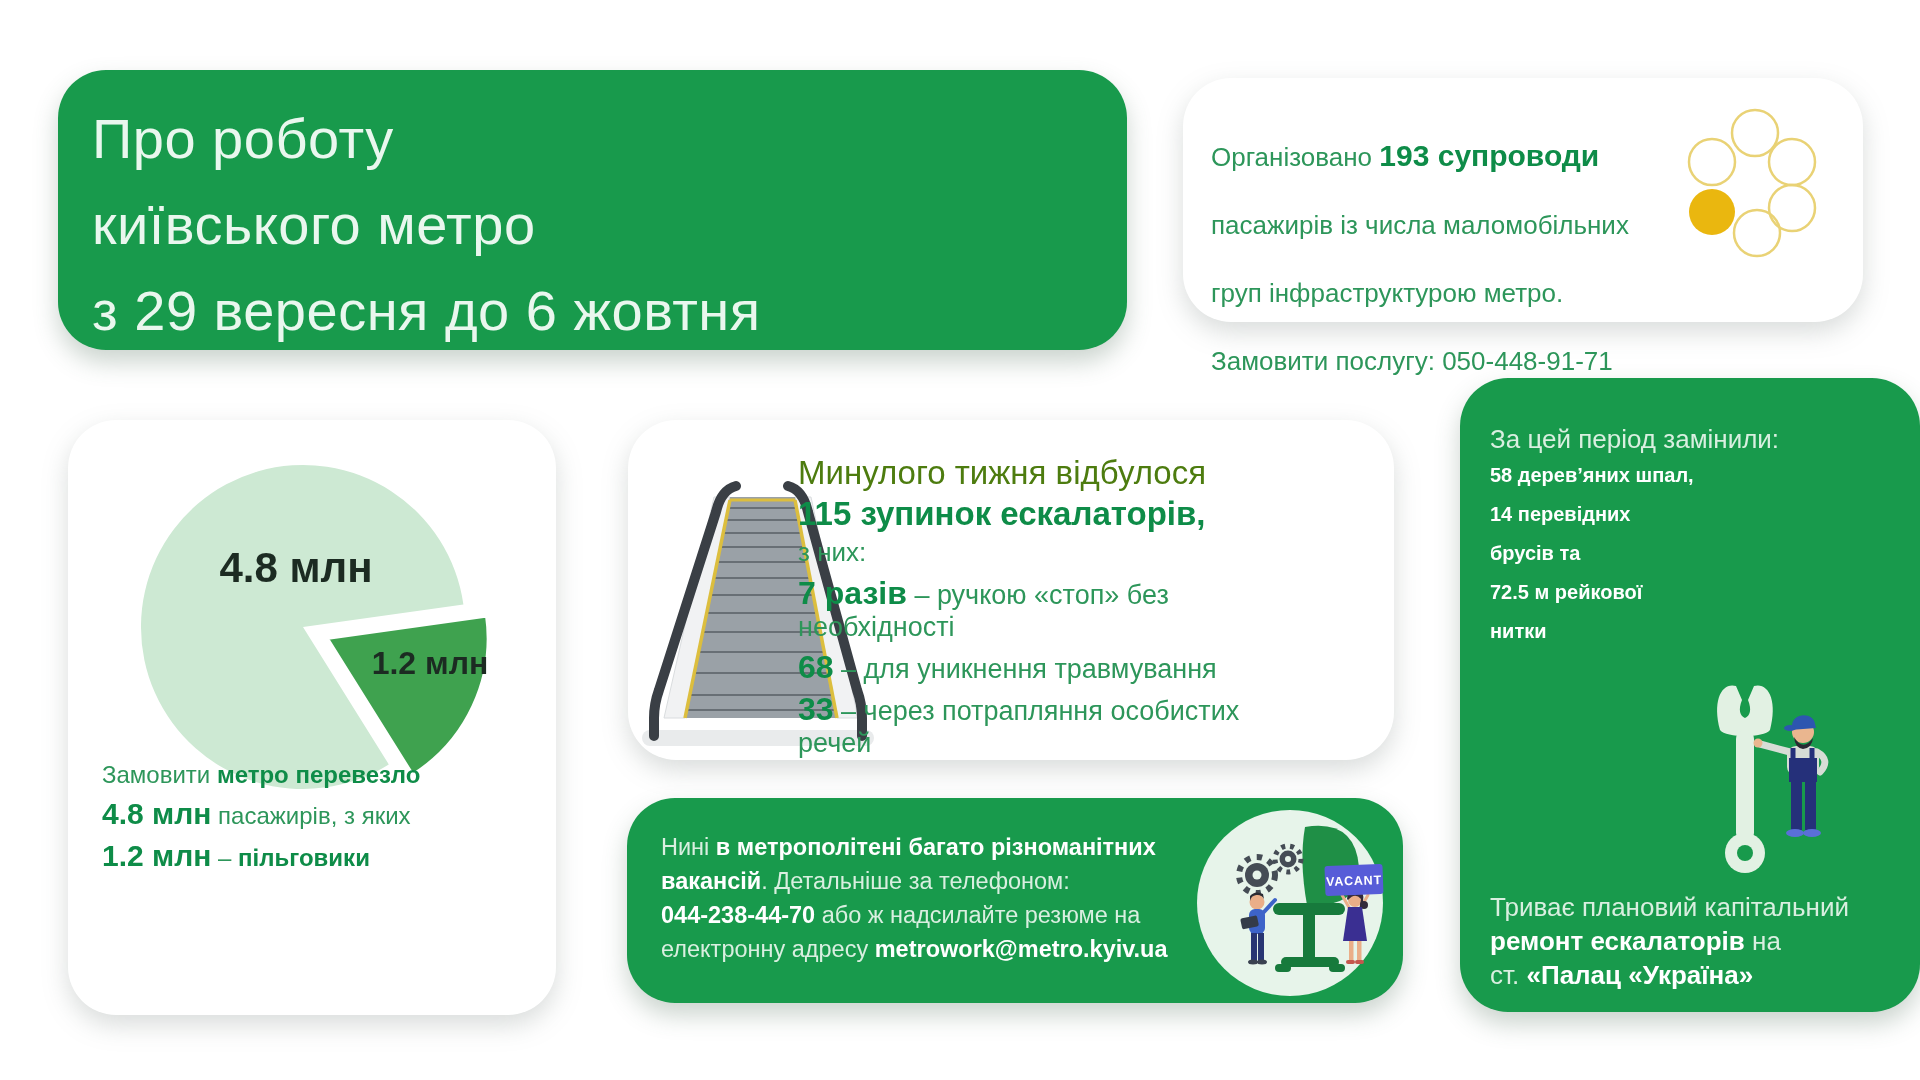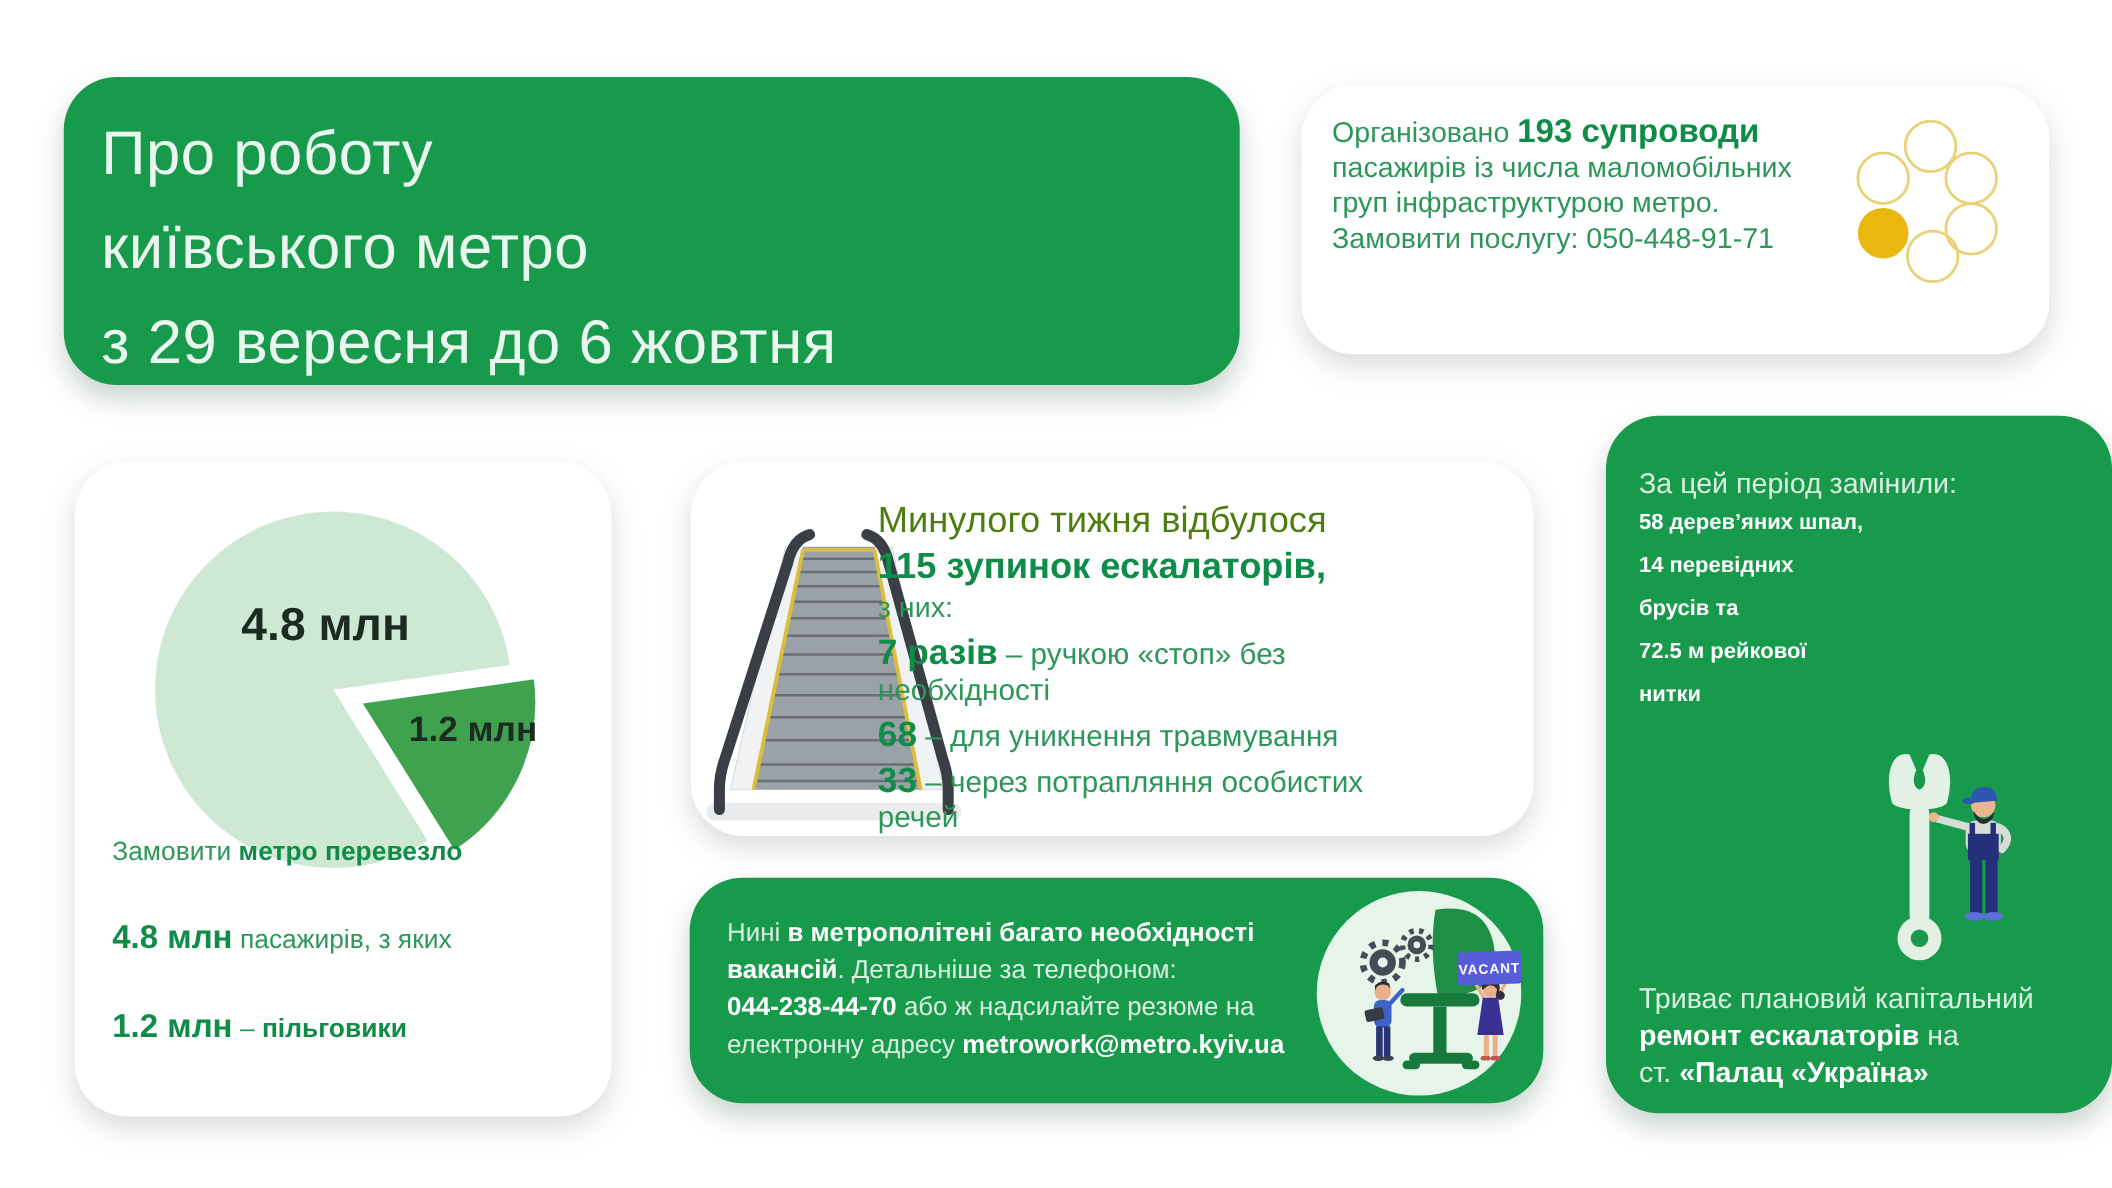--- a/index.html
+++ b/index.html
@@ -11,33 +11,33 @@
   .card{position:absolute;box-sizing:border-box;}
   .card.green{background:#189a4c;border-radius:48px;box-shadow:0 12px 24px rgba(70,100,80,.28);}
   .card.white{background:#ffffff;border-radius:48px;box-shadow:0 10px 26px rgba(120,130,125,.28);}
 
   
   #title-card{left:58px;top:70px;width:1069px;height:280px;padding:26px 0 0 34px;}
   #title-card .t{font-size:56px;line-height:86px;color:#e9f7ee;letter-spacing:.5px;white-space:nowrap;}
 
   
   #accomp-card{left:1183px;top:78px;width:680px;height:244px;padding:26px 0 0 28px;}
-  .acc-line{font-size:26px;line-height:32px;color:#2d965a;white-space:nowrap;}
+  .acc-line{font-size:26px;line-height:32px;color:#2d965a;white-space:nowrap;margin-top:36px;}
   .acc-bold{font-size:30px;font-weight:bold;color:#0e8c48;}
   #circles-svg{position:absolute;left:487px;top:22px;}
 
   
   #pie-card{left:68px;top:420px;width:488px;height:595px;}
   #pie-svg{position:absolute;left:0;top:12px;}
   .pie-caption{position:absolute;left:34px;top:338px;white-space:nowrap;}
   .cap-reg{font-size:24px;color:#2d965a;}
   .cap-bold{font-size:24px;font-weight:bold;color:#0e8c48;}
   .cap-num{font-size:30px;font-weight:bold;color:#0e8c48;}
   .cap-l1{line-height:34px;}
-  .cap-l{line-height:37px;margin-top:39px;}
+  .cap-l{line-height:37px;}
 
   
   #esc-card{left:628px;top:420px;width:766px;height:340px;}
   #esc-svg{position:absolute;left:0;top:0;}
   .esc-text{position:absolute;left:170px;top:36px;width:580px;}
   .esc-l1{font-size:33px;line-height:34px;color:#4d7c0f;}
   .esc-l2{font-size:33px;line-height:40px;font-weight:bold;color:#0e8c48;margin-top:4px;white-space:nowrap;}
   .esc-l3{font-size:26px;line-height:33px;color:#2d965a;margin-top:2px;}
   .esc-item{font-size:27px;line-height:32px;color:#2d965a;margin-top:8px;white-space:nowrap;}
   .esc-cont{font-size:27px;line-height:32px;color:#2d965a;}
@@ -166,21 +166,21 @@
   </svg>
   <div class="rep-footer">
     <div>Триває плановий капітальний</div>
     <div><span class="rep-b">ремонт ескалаторів</span><span> на</span></div>
     <div><span>ст. </span><span class="rep-b">«Палац «Україна»</span></div>
   </div>
 </div>
 
 <div class="card green" id="vac-card">
   <div class="vac-text">
-    <div><span>Нині </span><span class="vac-b">в метрополітені багато необхідності</span></div>
+    <div><span>Нині </span><span class="vac-b">в метрополітені багато різноманітних</span></div>
     <div><span class="vac-b">вакансій</span><span>. Детальніше за телефоном:</span></div>
     <div><span class="vac-b">044-238-44-70</span><span> або ж надсилайте резюме на</span></div>
     <div><span>електронну адресу </span><span class="vac-b">metrowork@metro.kyiv.ua</span></div>
   </div>
   <svg id="vac-svg" width="206" height="200" viewBox="0 0 206 200">
     <circle cx="103" cy="102" r="93" fill="#e7f4ea"></circle>
     <path d="M118,26 Q168,18 172,66 Q174,100 136,104 L120,104 Q112,60 118,26 Z" fill="#1f8f46"></path>
     <rect x="86" y="102" width="72" height="12" rx="6" fill="#177a3c"></rect>
     <rect x="116" y="114" width="12" height="44" fill="#177a3c"></rect>
     <rect x="94" y="156" width="58" height="10" rx="5" fill="#177a3c"></rect>

